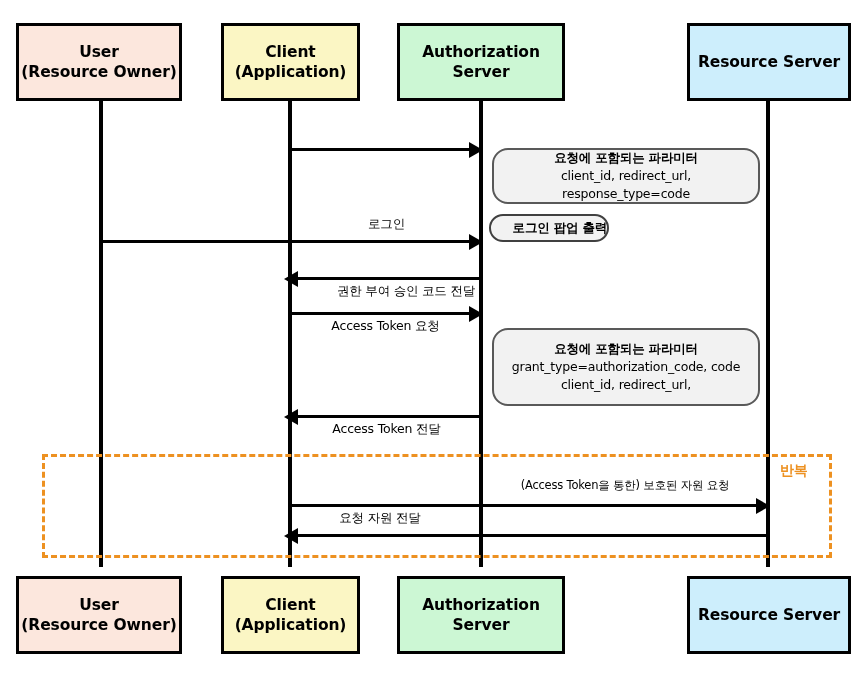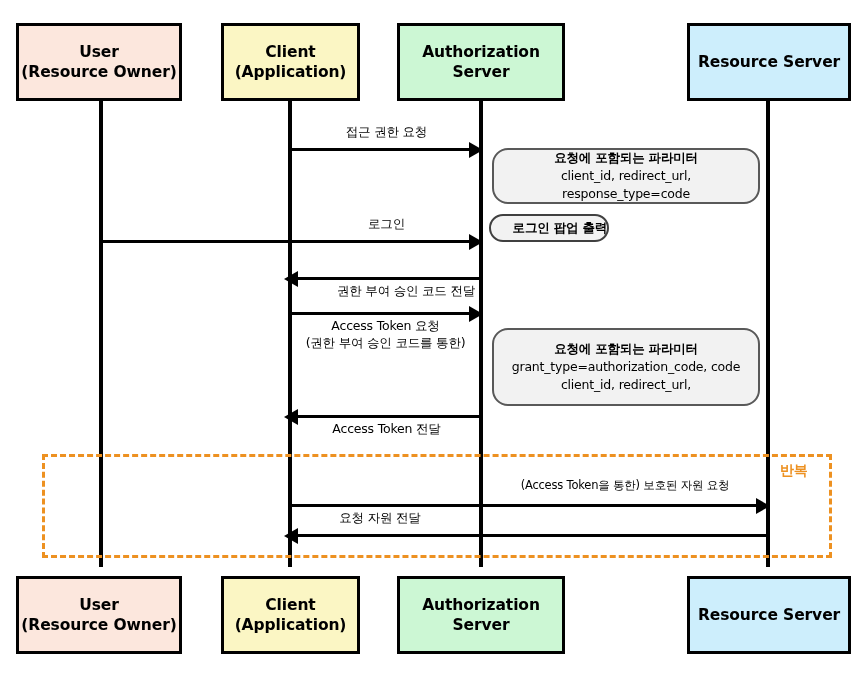--- a/index.html
+++ b/index.html
@@ -135,35 +135,33 @@
     <div>Resource Server</div>
   </div>
 
   <div class="lifeline" style="left:99px; top:101px; height:466px;"></div>
   <div class="lifeline" style="left:288px; top:101px; height:466px;"></div>
   <div class="lifeline" style="left:479px; top:101px; height:466px;"></div>
   <div class="lifeline" style="left:766px; top:101px; height:466px;"></div>
 
   <div class="msg-line" style="left:290px; top:148px; width:193px;"></div>
   <div class="msg-head right" style="left:469px; top:142px;"></div>
-  <div class="msg-label" style="left:290px; top:124px; width:193px;">접근 권한 요청</div>
 
   <div class="msg-line" style="left:101px; top:240px; width:382px;"></div>
   <div class="msg-head right" style="left:469px; top:234px;"></div>
   <div class="msg-label" style="left:290px; top:216px; width:193px;">로그인</div>
 
   <div class="msg-line" style="left:296px; top:277px; width:187px;"></div>
   <div class="msg-head left" style="left:284px; top:271px;"></div>
   <div class="msg-label" style="left:288px; top:283px; width:196px;padding-left:20px;">권한 부여 승인 코드 전달</div>
 
   <div class="msg-line" style="left:290px; top:312px; width:193px;"></div>
   <div class="msg-head right" style="left:469px; top:306px;"></div>
   <div class="msg-label" style="left:283px; top:318px; width:205px;">
     <div>Access Token 요청</div>
-    <div class="small">(권한 부여 승인 코드를 통한)</div>
   </div>
 
   <div class="msg-line" style="left:296px; top:415px; width:187px;"></div>
   <div class="msg-head left" style="left:284px; top:409px;"></div>
   <div class="msg-label" style="left:290px; top:421px; width:193px;">Access Token 전달</div>
 
   <div class="msg-line" style="left:290px; top:504px; width:480px;"></div>
   <div class="msg-head right" style="left:756px; top:498px;"></div>
   <div class="msg-label small" style="left:480px; top:478px; width:290px;">(Access Token을 통한) 보호된 자원 요청</div>
 

